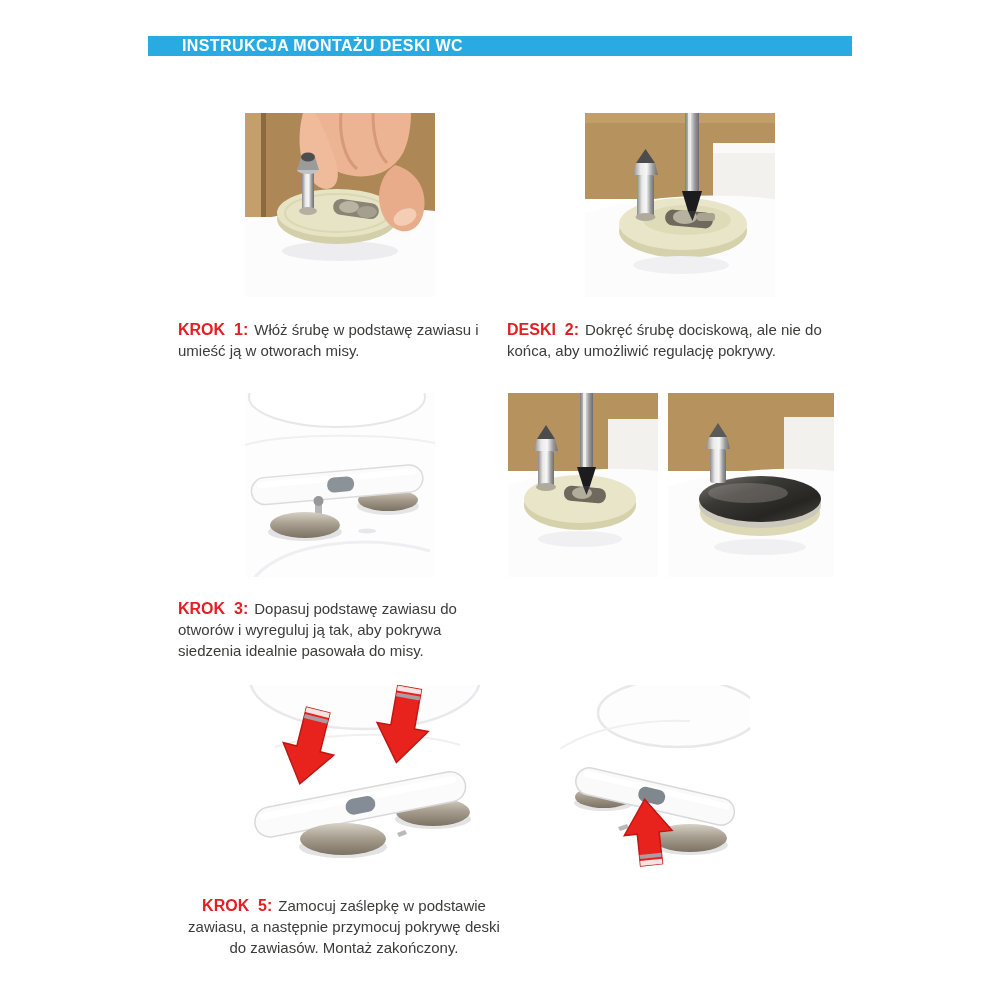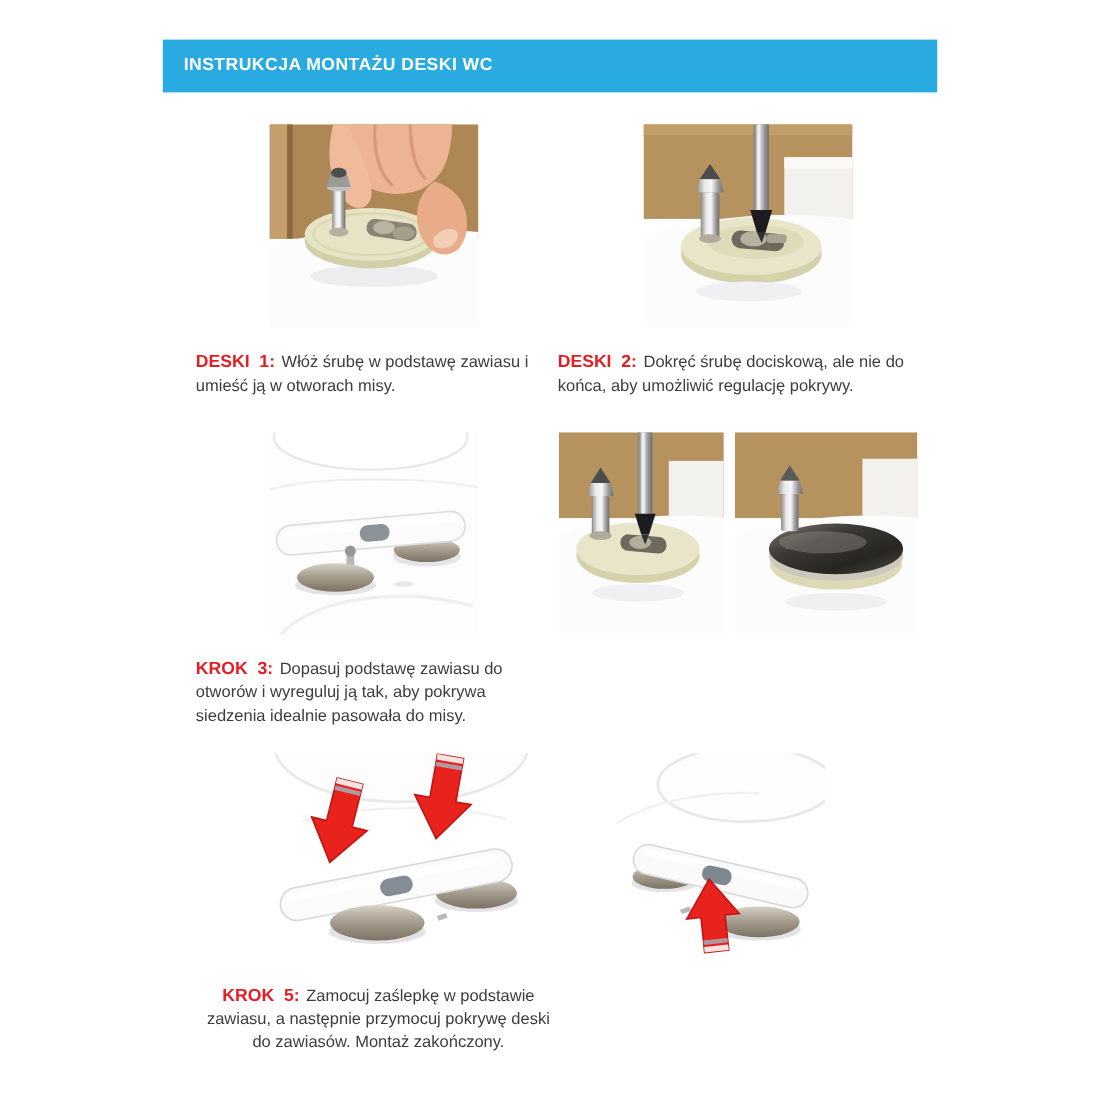--- a/index.html
+++ b/index.html
@@ -1,22 +1,22 @@
 <!DOCTYPE html>
 <html><head>
 <meta charset="utf-8">
 <style>
   html,body{margin:0;padding:0;background:#ffffff;}
   .page{
     position:relative;width:1000px;height:1000px;background:#ffffff;overflow:hidden;
     font-family:"Liberation Sans", sans-serif;
   }
   .header-bar{
-    position:absolute;left:148px;top:36px;width:704px;height:48px;
-    display:flex;align-items:center;box-sizing:border-box;padding-left:19px;
+    position:absolute;left:148px;top:36px;width:704px;height:20px;
+    display:flex;align-items:center;box-sizing:border-box;padding-left:34px;
   }
   .header-bar .title{
     color:#ffffff;font-size:16px;font-weight:bold;letter-spacing:.4px;
   }
   .photo{position:absolute;background:#fff;}
   .photo svg{display:block;}
   .caption{
     position:absolute;font-size:15px;line-height:21px;color:#3c3c3b;
   }
   .krok{
@@ -233,21 +233,21 @@
       <path d="M58,142 l9,-3 l2,4 l-9,3 Z" fill="#b9b9bb"></path>
       <g transform="translate(88,146) rotate(-6)">
         <path d="M-11,34 L11,34 L11,2 L24,2 L0,-32 L-24,2 L-11,2 Z" fill="#e8231d" stroke="#c01712" stroke-width="1.5"></path>
         <rect x="-11" y="29" width="22" height="5" fill="#f7f7f7" opacity="0.9"></rect>
         <rect x="-11" y="23" width="22" height="4" fill="#9fb8c6" opacity="0.8"></rect>
       </g>
     </svg>
   </div>
 
   <p class="caption" id="cap-1">
-    <span class="krok">DESKI  1:</span><span>Włóż śrubę w podstawę zawiasu i umieść ją w otworach misy.</span>
+    <span class="krok">KROK  1:</span><span>Włóż śrubę w podstawę zawiasu i umieść ją w otworach misy.</span>
   </p>
   <p class="caption" id="cap-2">
     <span class="krok">DESKI  2:</span><span>Dokręć śrubę dociskową, ale nie do końca, aby umożliwić regulację pokrywy.</span>
   </p>
   <p class="caption" id="cap-3">
     <span class="krok">KROK  3:</span><span>Dopasuj podstawę zawiasu do otworów i wyreguluj ją tak, aby pokrywa siedzenia idealnie pasowała do misy.</span>
   </p>
   <p class="caption" id="cap-5">
     <span class="krok">KROK  5:</span><span>Zamocuj zaślepkę w podstawie zawiasu, a następnie przymocuj pokrywę deski do zawiasów. Montaż zakończony.</span>
   </p>

